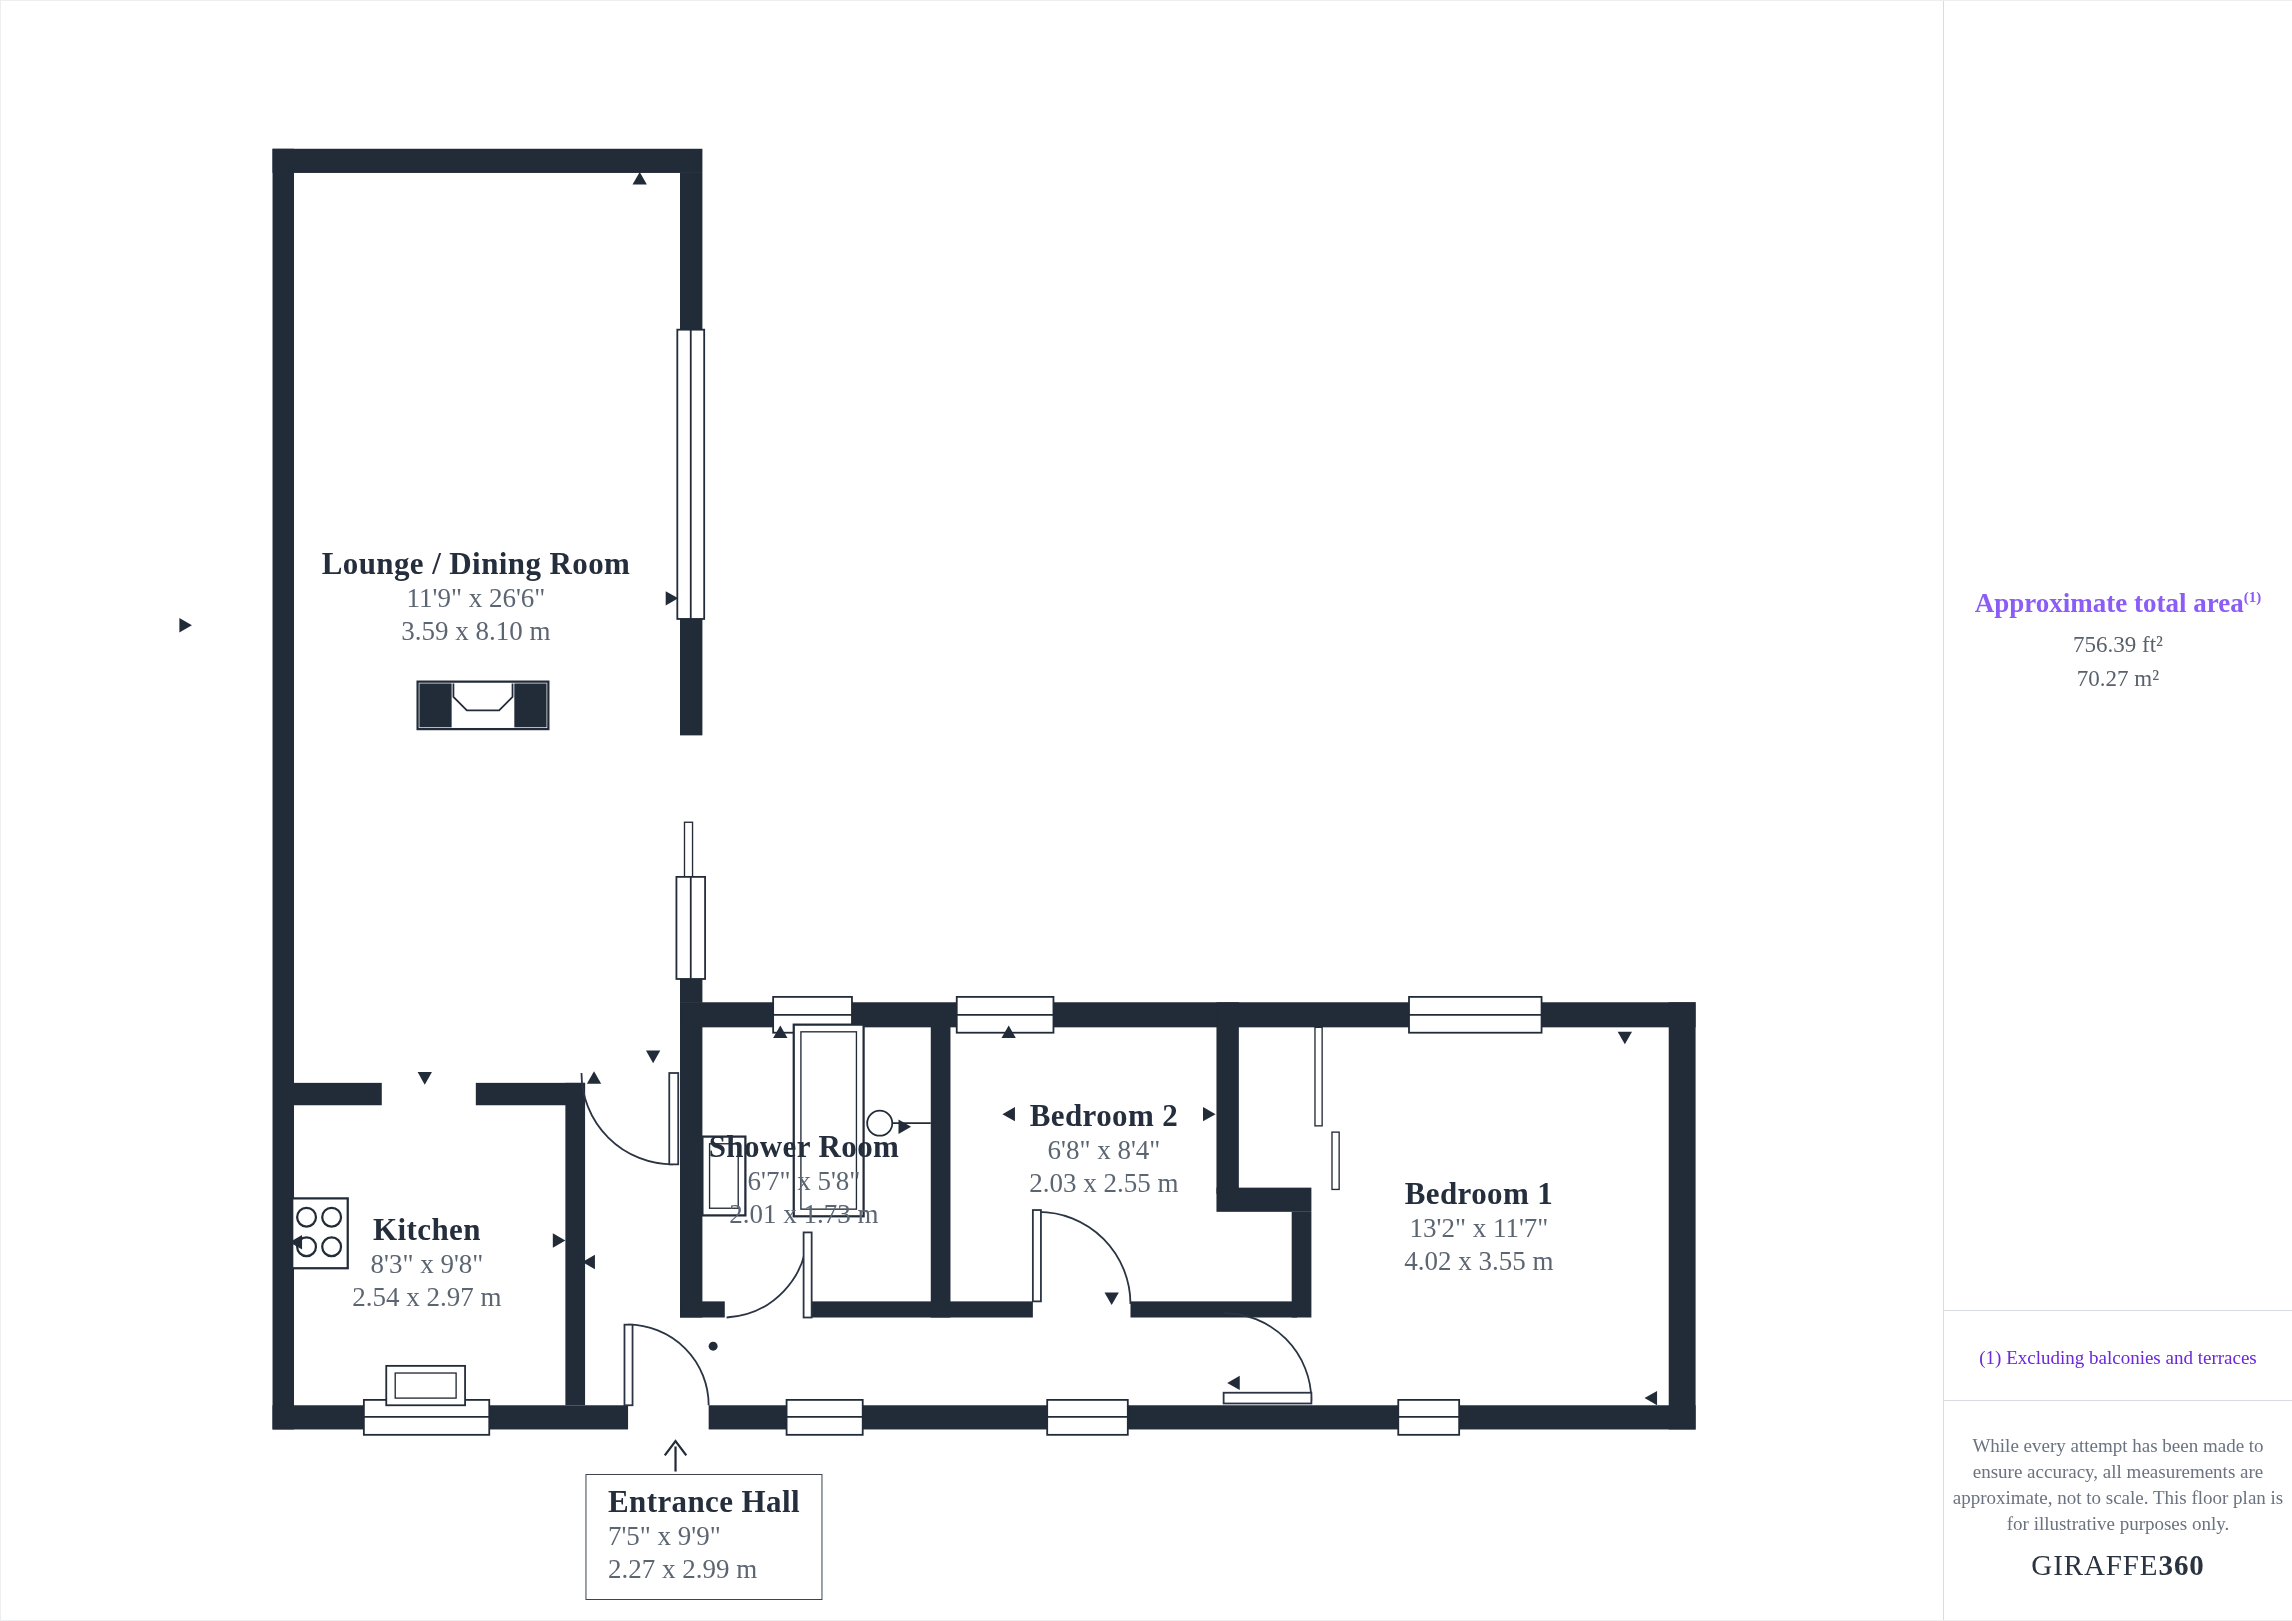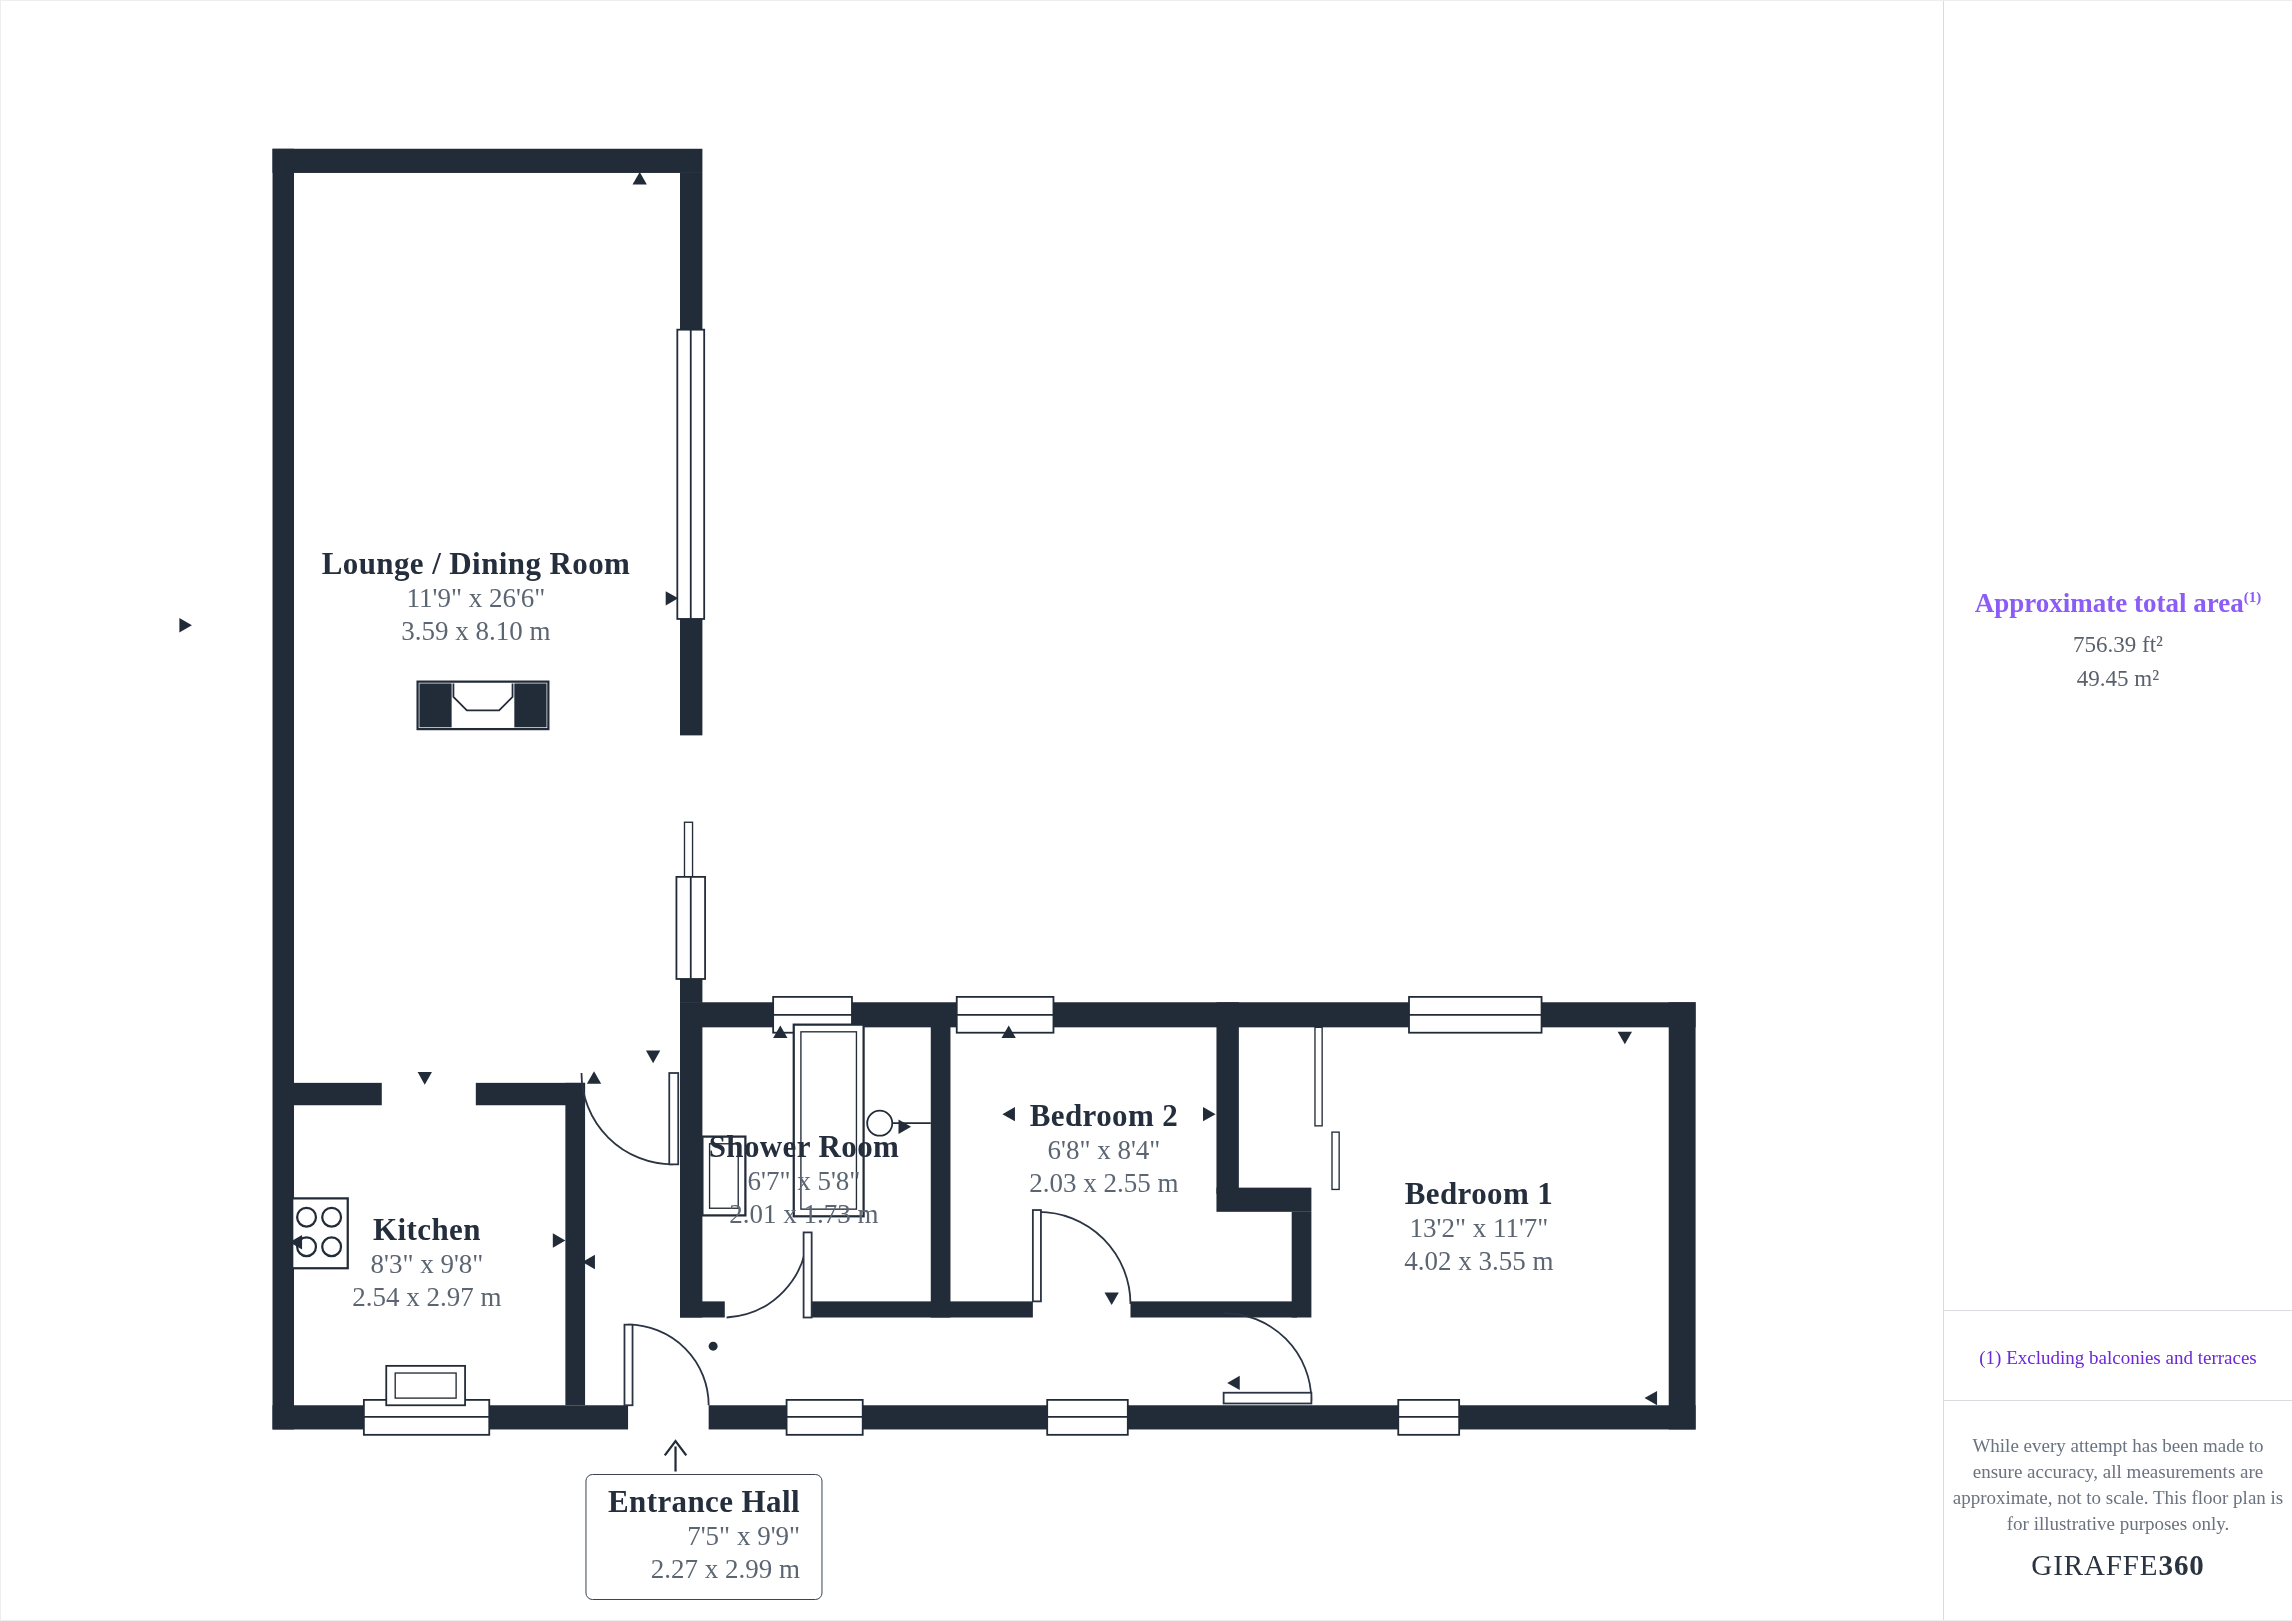--- a/index.html
+++ b/index.html
@@ -2,22 +2,22 @@
 <html style="font-size:14.3px"><head>
 <meta charset="utf-8">
 <style>
   html,body{margin:0;padding:0;background:#fff;}
   .page{position:relative;width:2293px;height:1621px;background:#ffffff;overflow:hidden;
         font-family:Liberation Serif, serif;border:1.8px solid #eceef0;box-sizing:border-box;}
   .plan-svg{position:absolute;left:0;top:0;}
   .room-label{position:absolute;transform:translateX(-50%);text-align:center;white-space:nowrap;z-index:5;}
   .room-name{font-size:31px;font-weight:700;color:#242E3C;line-height:36px;letter-spacing:0.4px;}
   .room-dim{font-size:27px;color:#5C6673;line-height:33px;}
-  .label-box{position:absolute;transform:translateX(-50%);text-align:right;white-space:nowrap;z-index:6;
-             background:#fff;border:1.8px solid #3A4454;border-radius:7px;padding:9px 21.5px 12.5px 21.5px;}
+  .label-box{position:absolute;transform:translateX(-50%);text-align:left;white-space:nowrap;z-index:6;
+             background:#fff;border:1.8px solid #3A4454;border-radius:0;padding:9px 21.5px 12.5px 21.5px;}
   .sidebar{position:absolute;left:1942px;top:0;width:349px;height:1621px;border-left:0.9px solid #D8DBDF;box-sizing:border-box;}
   .sb-center{position:absolute;left:0;width:100%;text-align:center;}
   .sb-title{font-size:27px;font-weight:700;color:#8b5cf6;}
   .sb-title sup{font-size:15px;font-weight:700;}
   .sb-val{font-size:23px;color:#59616C;}
   .sb-divider{position:absolute;left:0;width:100%;height:0;border-top:0.9px solid #D8DBDF;}
   .sb-footnote{font-size:19px;color:#6d28d9;}
   .sb-disclaimer{position:absolute;left:50%;transform:translateX(-50%);width:331px;text-align:center;
                  font-size:19px;line-height:26px;color:#6B7280;}
   .brand{font-size:29px;color:#2A3340;letter-spacing:0.9px;}
@@ -187,21 +187,21 @@
     <div class="room-dim">7'5" x 9'9"</div>
     <div class="room-dim">2.27 x 2.99 m</div>
   </div>
 
   <div class="sidebar">
 
     <div class="sb-center sb-title" style="top:587px;">
       <span>Approximate total area</span><sup>(1)</sup>
     </div>
     <div class="sb-center sb-val" style="top:631px;">756.39 ft²</div>
-    <div class="sb-center sb-val" style="top:665px;">49.45 m²</div>
+    <div class="sb-center sb-val" style="top:665px;">70.27 m²</div>
 
     <div class="sb-divider" style="top:1309px;"></div>
     <div class="sb-center sb-footnote" style="top:1346px;">(1) Excluding balconies and terraces</div>
     <div class="sb-divider" style="top:1399px;"></div>
 
     <p class="sb-disclaimer" style="top:1413px;">While every attempt has been made to ensure accuracy, all measurements are approximate, not to scale. This floor plan is for illustrative purposes only.</p>
 
     <div class="sb-center brand" style="top:1548px;">
       <span class="b1">GIRAFFE</span><span class="b2">360</span>
     </div>

